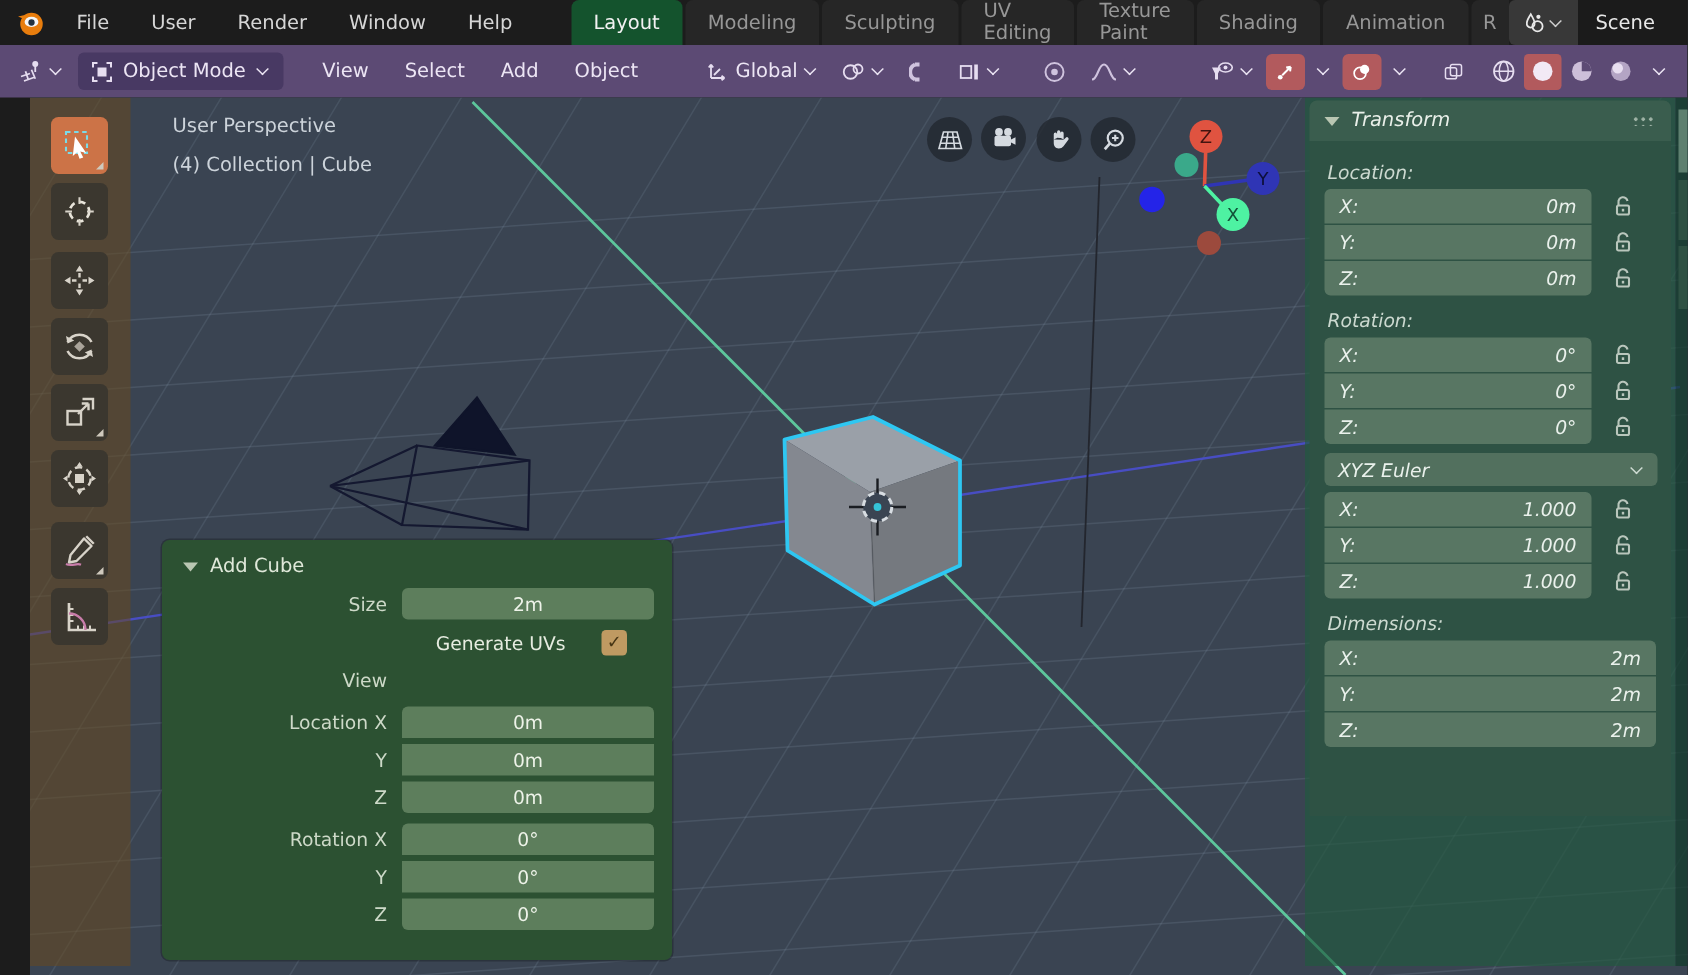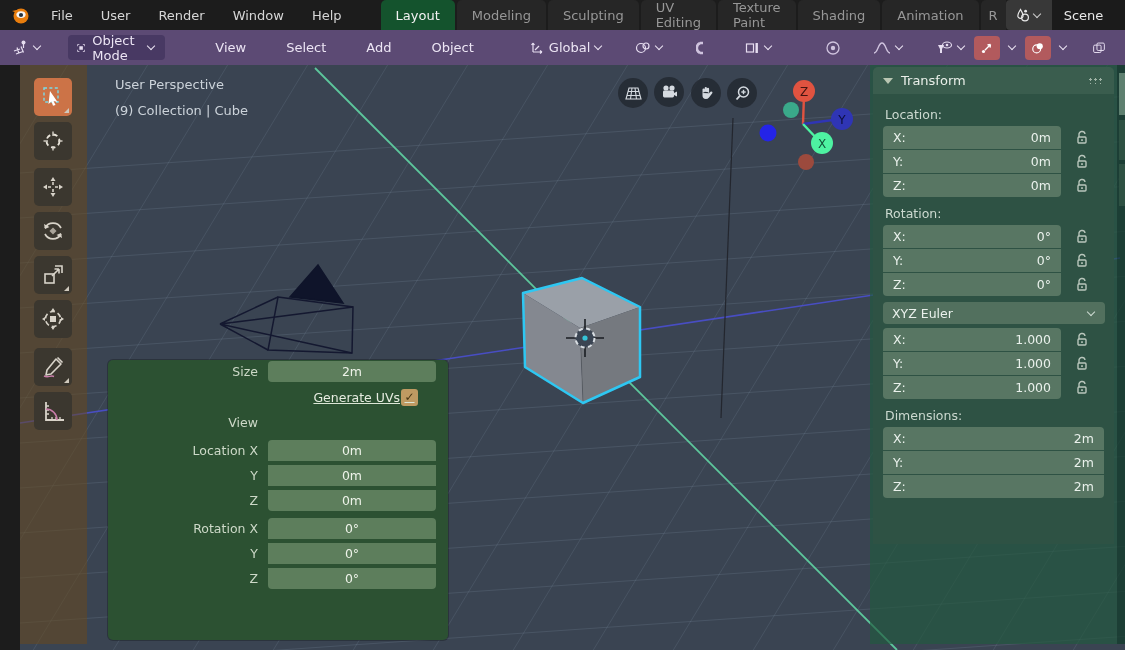--- a/index.html
+++ b/index.html
@@ -21,21 +21,21 @@
     border-radius:5px 5px 0 0; font-size:13px; }
   .ws-tab.active { background:#14532d; color:#f2f2f2; }
   .ws-tab.truncated { padding:0 8px; border-radius:5px 0 0 0; }
   .scene-sel { margin-left:auto; display:flex; align-items:stretch; }
   .scene-icon-btn { width:46px; background:#383838; display:flex; align-items:center; justify-content:center;
     gap:3px; border-radius:4px 0 0 4px; color:#e8e8e8; }
   .scene-name { width:130px; background:#1b1b1b; display:flex; align-items:center; padding-left:12px;
     color:#e8e8e8; font-size:13px; }
 
   
-  .vheader { height:35px; background:#5c4a74; display:flex; align-items:center; padding:0 6px; gap:20px; color:#ece5f4; }
+  .vheader { height:35px; background:#5c4a74; display:flex; align-items:center; padding:0 6px; gap:4px; color:#ece5f4; }
   .hbtn { height:24px; display:flex; align-items:center; gap:4px; padding:0 6px; border-radius:4px; color:#ece5f4; }
   .hbtn.red { background:#b25a5d; color:#fbeff0; }
   .hmenu { padding:0 10px; height:24px; display:flex; align-items:center; font-size:13px; }
   .mode-box { background:#483963; height:25px; display:flex; align-items:center; gap:7px; padding:0 9px; border-radius:4px; }
   .hgap { width:22px; } .hgap-s { width:8px; }
   .right-cluster { margin-left:auto; display:flex; align-items:center; gap:2px; }
   .shade-group { display:flex; align-items:center; gap:1px; margin-left:6px; }
   .shade-btn { width:25px; height:24px; display:flex; align-items:center; justify-content:center; border-radius:3px; }
   .shade-btn.red { background:#b25a5d; }
 
@@ -66,30 +66,30 @@
   .op-row { display:flex; align-items:center; margin:0 12px 2px 0; height:23px; }
   .op-label { width:160px; text-align:right; padding-right:10px; color:#cdd9c8; font-size:12.5px; }
   .op-field { flex:1; height:21px; background:#5d7e5c; border-radius:4px; display:flex;
     align-items:center; justify-content:center; color:#eef3e9; font-size:12.5px; }
   .op-field.grp-top { border-radius:4px 4px 0 0; margin-bottom:1px; }
   .op-field.grp-mid { border-radius:0; margin-bottom:1px; }
   .op-field.grp-bot { border-radius:0 0 4px 4px; }
   .op-dropdown { flex:1; height:21px; background:#5d7e5c; border-radius:4px; display:flex;
     align-items:center; padding:0 9px; color:#eef3e9; font-size:12.5px; }
   .op-dropdown .chev { margin-left:auto; color:#dfe8da; }
-  .uv-row { display:flex; align-items:center; justify-content:flex-end; gap:1px; margin:3px 30px 3px 0; height:22px;text-decoration:underline; }
+  .uv-row { display:flex; align-items:center; justify-content:flex-end; gap:24px; margin:3px 30px 3px 0; height:22px; }
   .uv-label { color:#e6ece0; font-size:12.5px; }
   .checkbox { width:17px; height:17px; background:#bf9a62; border-radius:3px; display:flex;
     align-items:center; justify-content:center; color:#463514; font-size:12px; font-weight:bold; }
 
   
   .sb-region { position:absolute; left:850px; top:0; width:247px; height:579px; background:rgba(34,90,62,0.66); }
   .tab-strip { position:absolute; left:1097px; top:0; width:28px; height:579px; background:rgba(16,60,42,0.72); }
   .sb-panel { position:absolute; left:853px; top:2px; width:241px; height:477px; background:#2e5244;
-    border-radius:5px 5px 0 0; color:#dfe9e1; }
+    border-radius:5px 5px 0 0; color:#dfe9e1;font-style:italic; }
   .sb-header { height:27px; background:#3a5d4e; border-radius:5px 5px 0 0; display:flex; align-items:center;
     gap:8px; padding:0 10px; font-size:13px; color:#e9efe9; }
   .grip { margin-left:auto; width:16px; height:7px;
     background-image:radial-gradient(circle, #9fb3a6 1px, transparent 1.2px);
     background-size:5px 5px; background-position:0 0; }
   .sb-body { padding:9px 10px 0 10px; }
   .sb-group-label { color:#ccd9d0; font-size:12.5px; margin:4px 0 4px 2px; }
   .sb-row { display:flex; align-items:center; margin-bottom:1px; }
   .sb-field { width:178px; height:23px; background:#587663; display:flex; align-items:center;
     padding:0 10px; color:#eaf1ec; font-size:12.5px; }
@@ -348,21 +348,21 @@
 
     <g>
       <line x1="546" y1="273" x2="584" y2="273" stroke="#1a1d22" stroke-width="1.6"></line>
       <line x1="565" y1="254" x2="565" y2="292" stroke="#1a1d22" stroke-width="1.6"></line>
       <circle cx="565" cy="273" r="9.5" fill="#3a4452" stroke="#d8dde2" stroke-width="2" stroke-dasharray="4.2 3.4"></circle>
       <circle cx="565" cy="273" r="2.6" fill="#35c4d8"></circle>
     </g>
   </svg>
 
   <div class="vp-label" style="left:95px; top:12px;">User Perspective</div>
-  <div class="vp-label" style="left:95px; top:38px;">(9) Collection | Cube</div>
+  <div class="vp-label" style="left:95px; top:38px;">(4) Collection | Cube</div>
 
   <div class="nav-btn" style="left:598px; top:13px;">
     <svg width="17" height="15" viewBox="0 0 17 15">
       <path d="M4,2 H13 L16,13 H1 Z M7,2 L5.5,13 M10,2 L11.5,13 M3,5.5 H14 M2,9.5 H15" fill="none" stroke="#d5dae0" stroke-width="1.1"></path>
     </svg>
   </div>
   <div class="nav-btn" style="left:634px; top:12px;">
     <svg width="18" height="16" viewBox="0 0 18 16">
       <circle cx="6" cy="4" r="2.6" fill="#d5dae0"></circle>
       <circle cx="12" cy="4" r="2.6" fill="#d5dae0"></circle>
@@ -460,20 +460,24 @@
       <svg width="24" height="24" viewBox="0 0 24 24">
         <path d="M5,3 V21 H23" fill="none" stroke="#d8d3c9" stroke-width="1.8"></path>
         <path d="M5,7 H8 M5,11 H8 M5,15 H8 M11,21 V18 M15,21 V18 M19,21 V18" stroke="#d8d3c9" stroke-width="1.3"></path>
         <path d="M5,9 A12,12 0 0 1 17,21 L5,21 Z" fill="#c派97daa" fill-opacity="0.0"></path>
         <path d="M5,10 A11,11 0 0 1 16,21" fill="none" stroke="#c97daa" stroke-width="1.6"></path>
       </svg>
     </div>
   </div>
 
   <div class="op-panel">
+    <div class="op-header">
+      <span class="tri-down"></span>
+      <span>Add Cube</span>
+    </div>
     <div class="op-row">
       <span class="op-label">Size</span>
       <div class="op-field">2m</div>
     </div>
     <div class="uv-row">
       <span class="uv-label">Generate UVs</span>
       <span class="checkbox">✓</span>
     </div>
     <div class="op-row">
       <span class="op-label">View</span>

